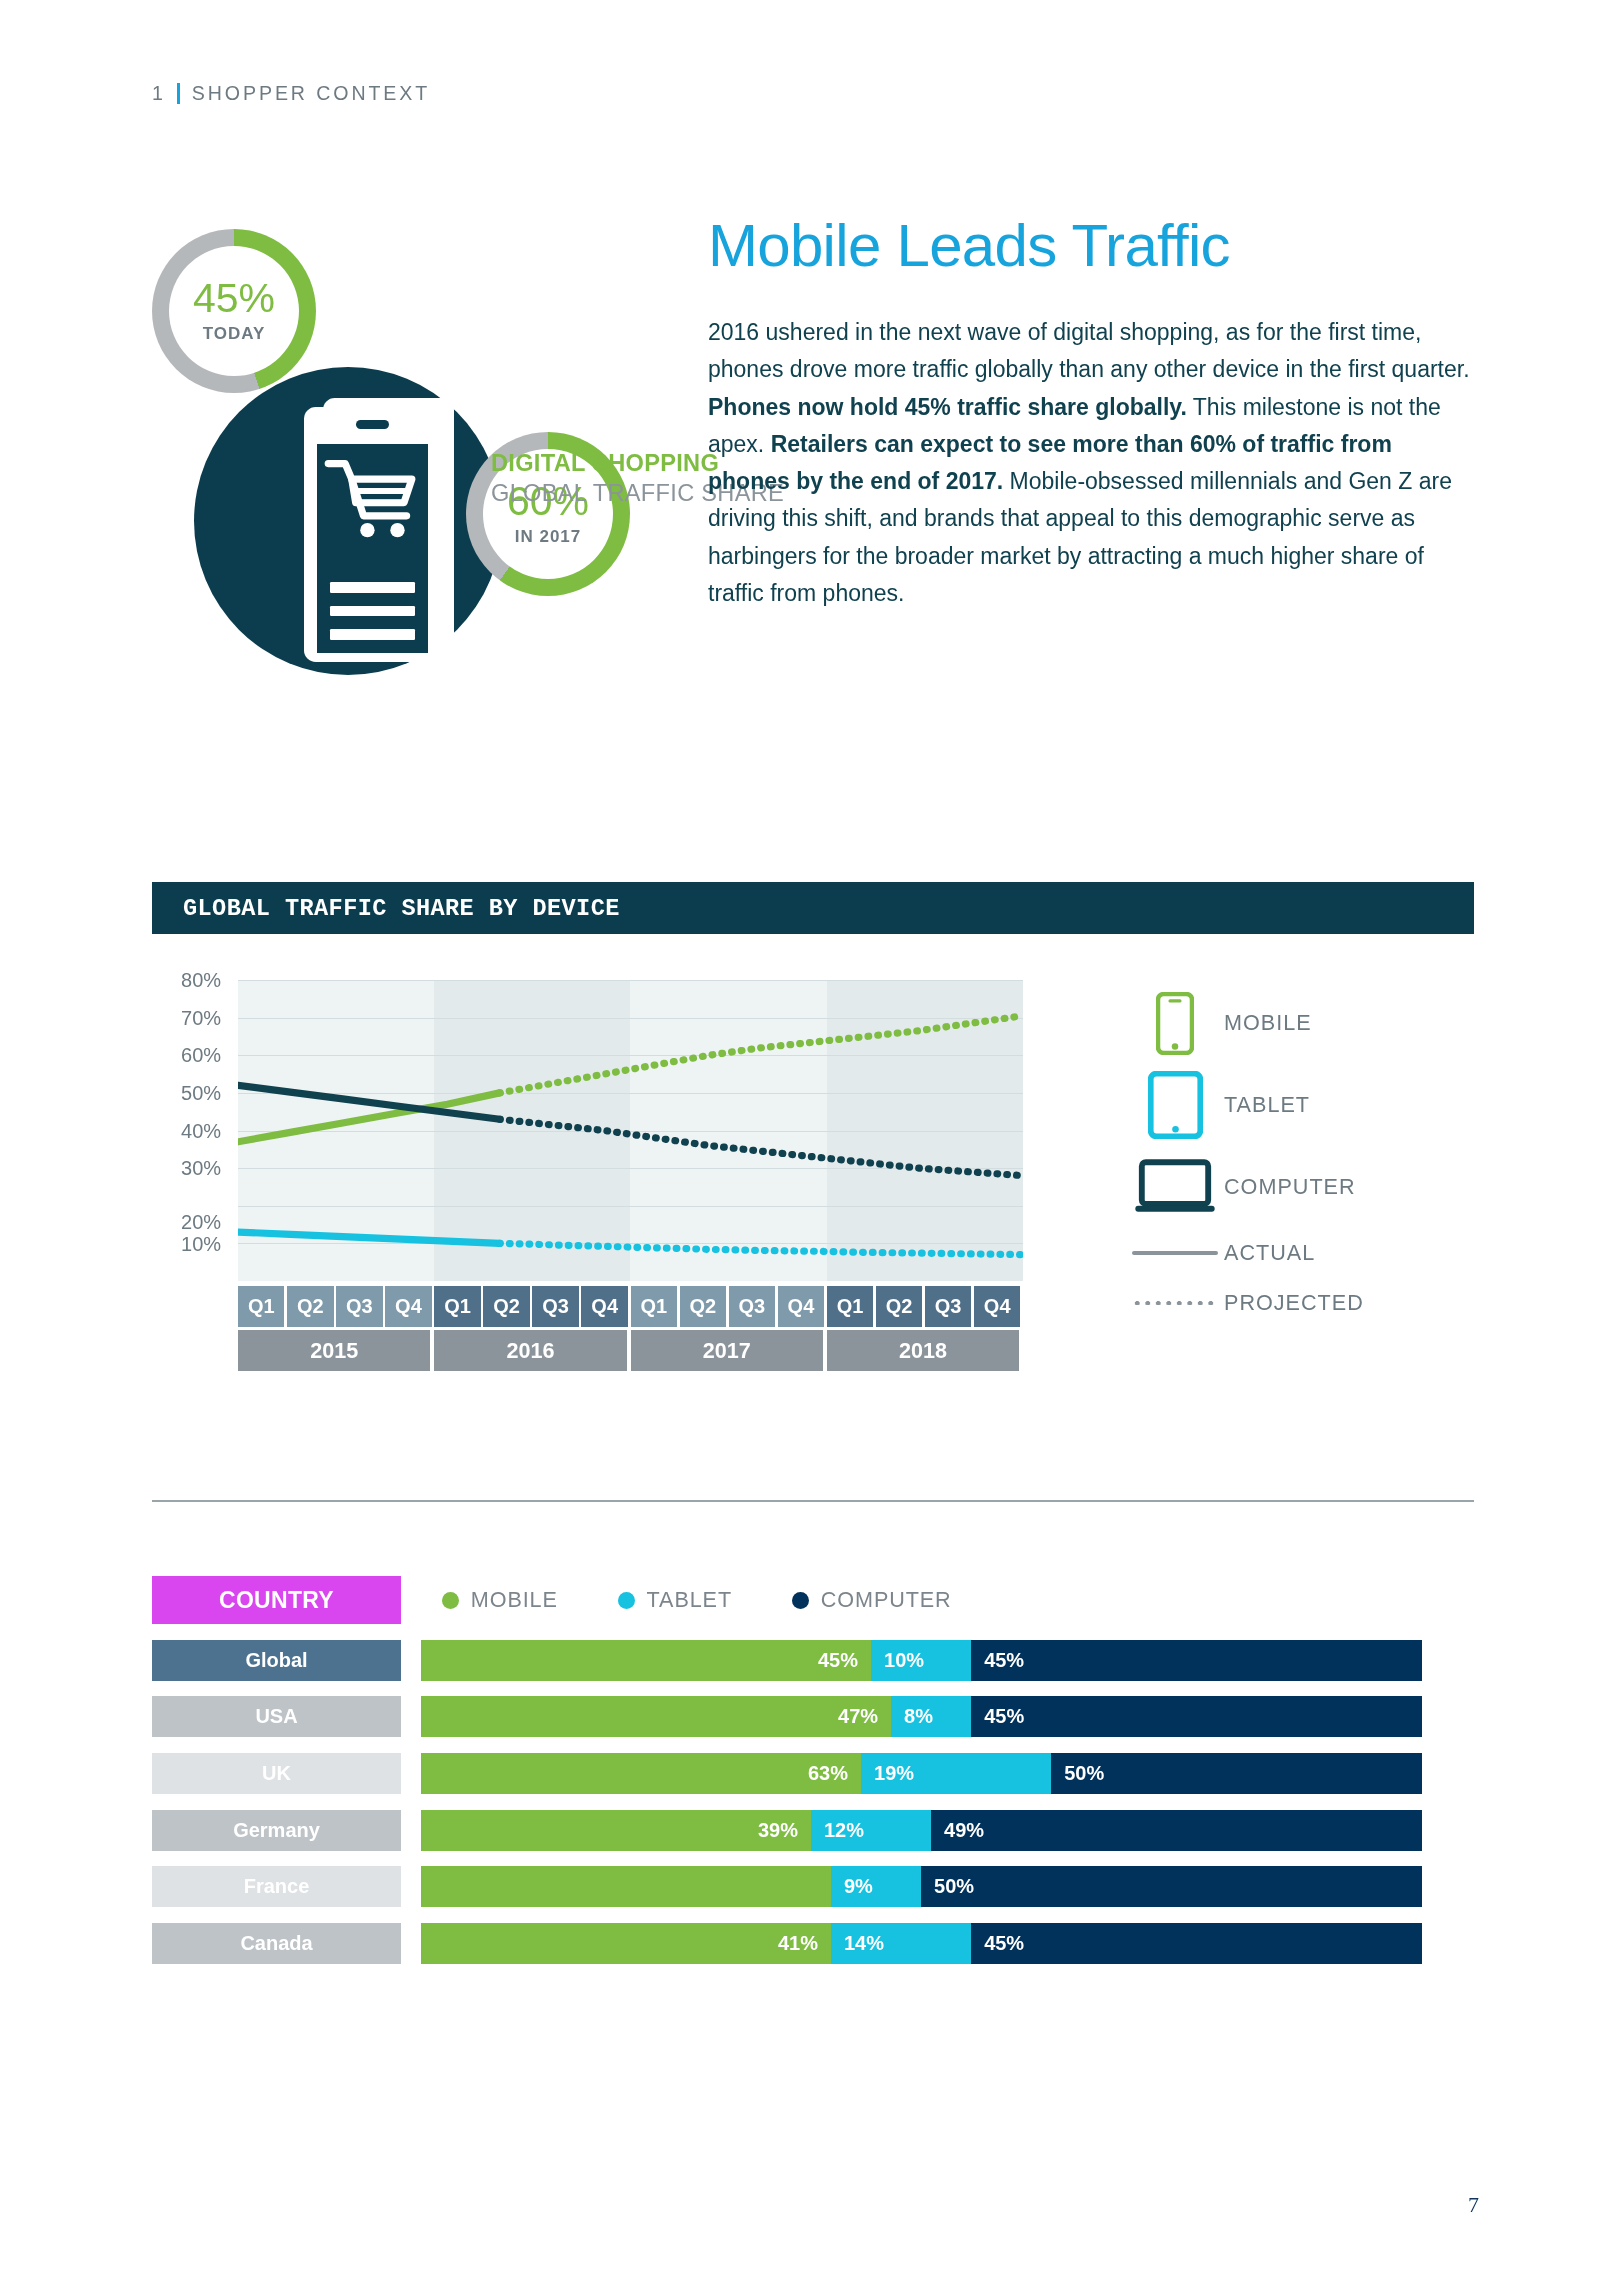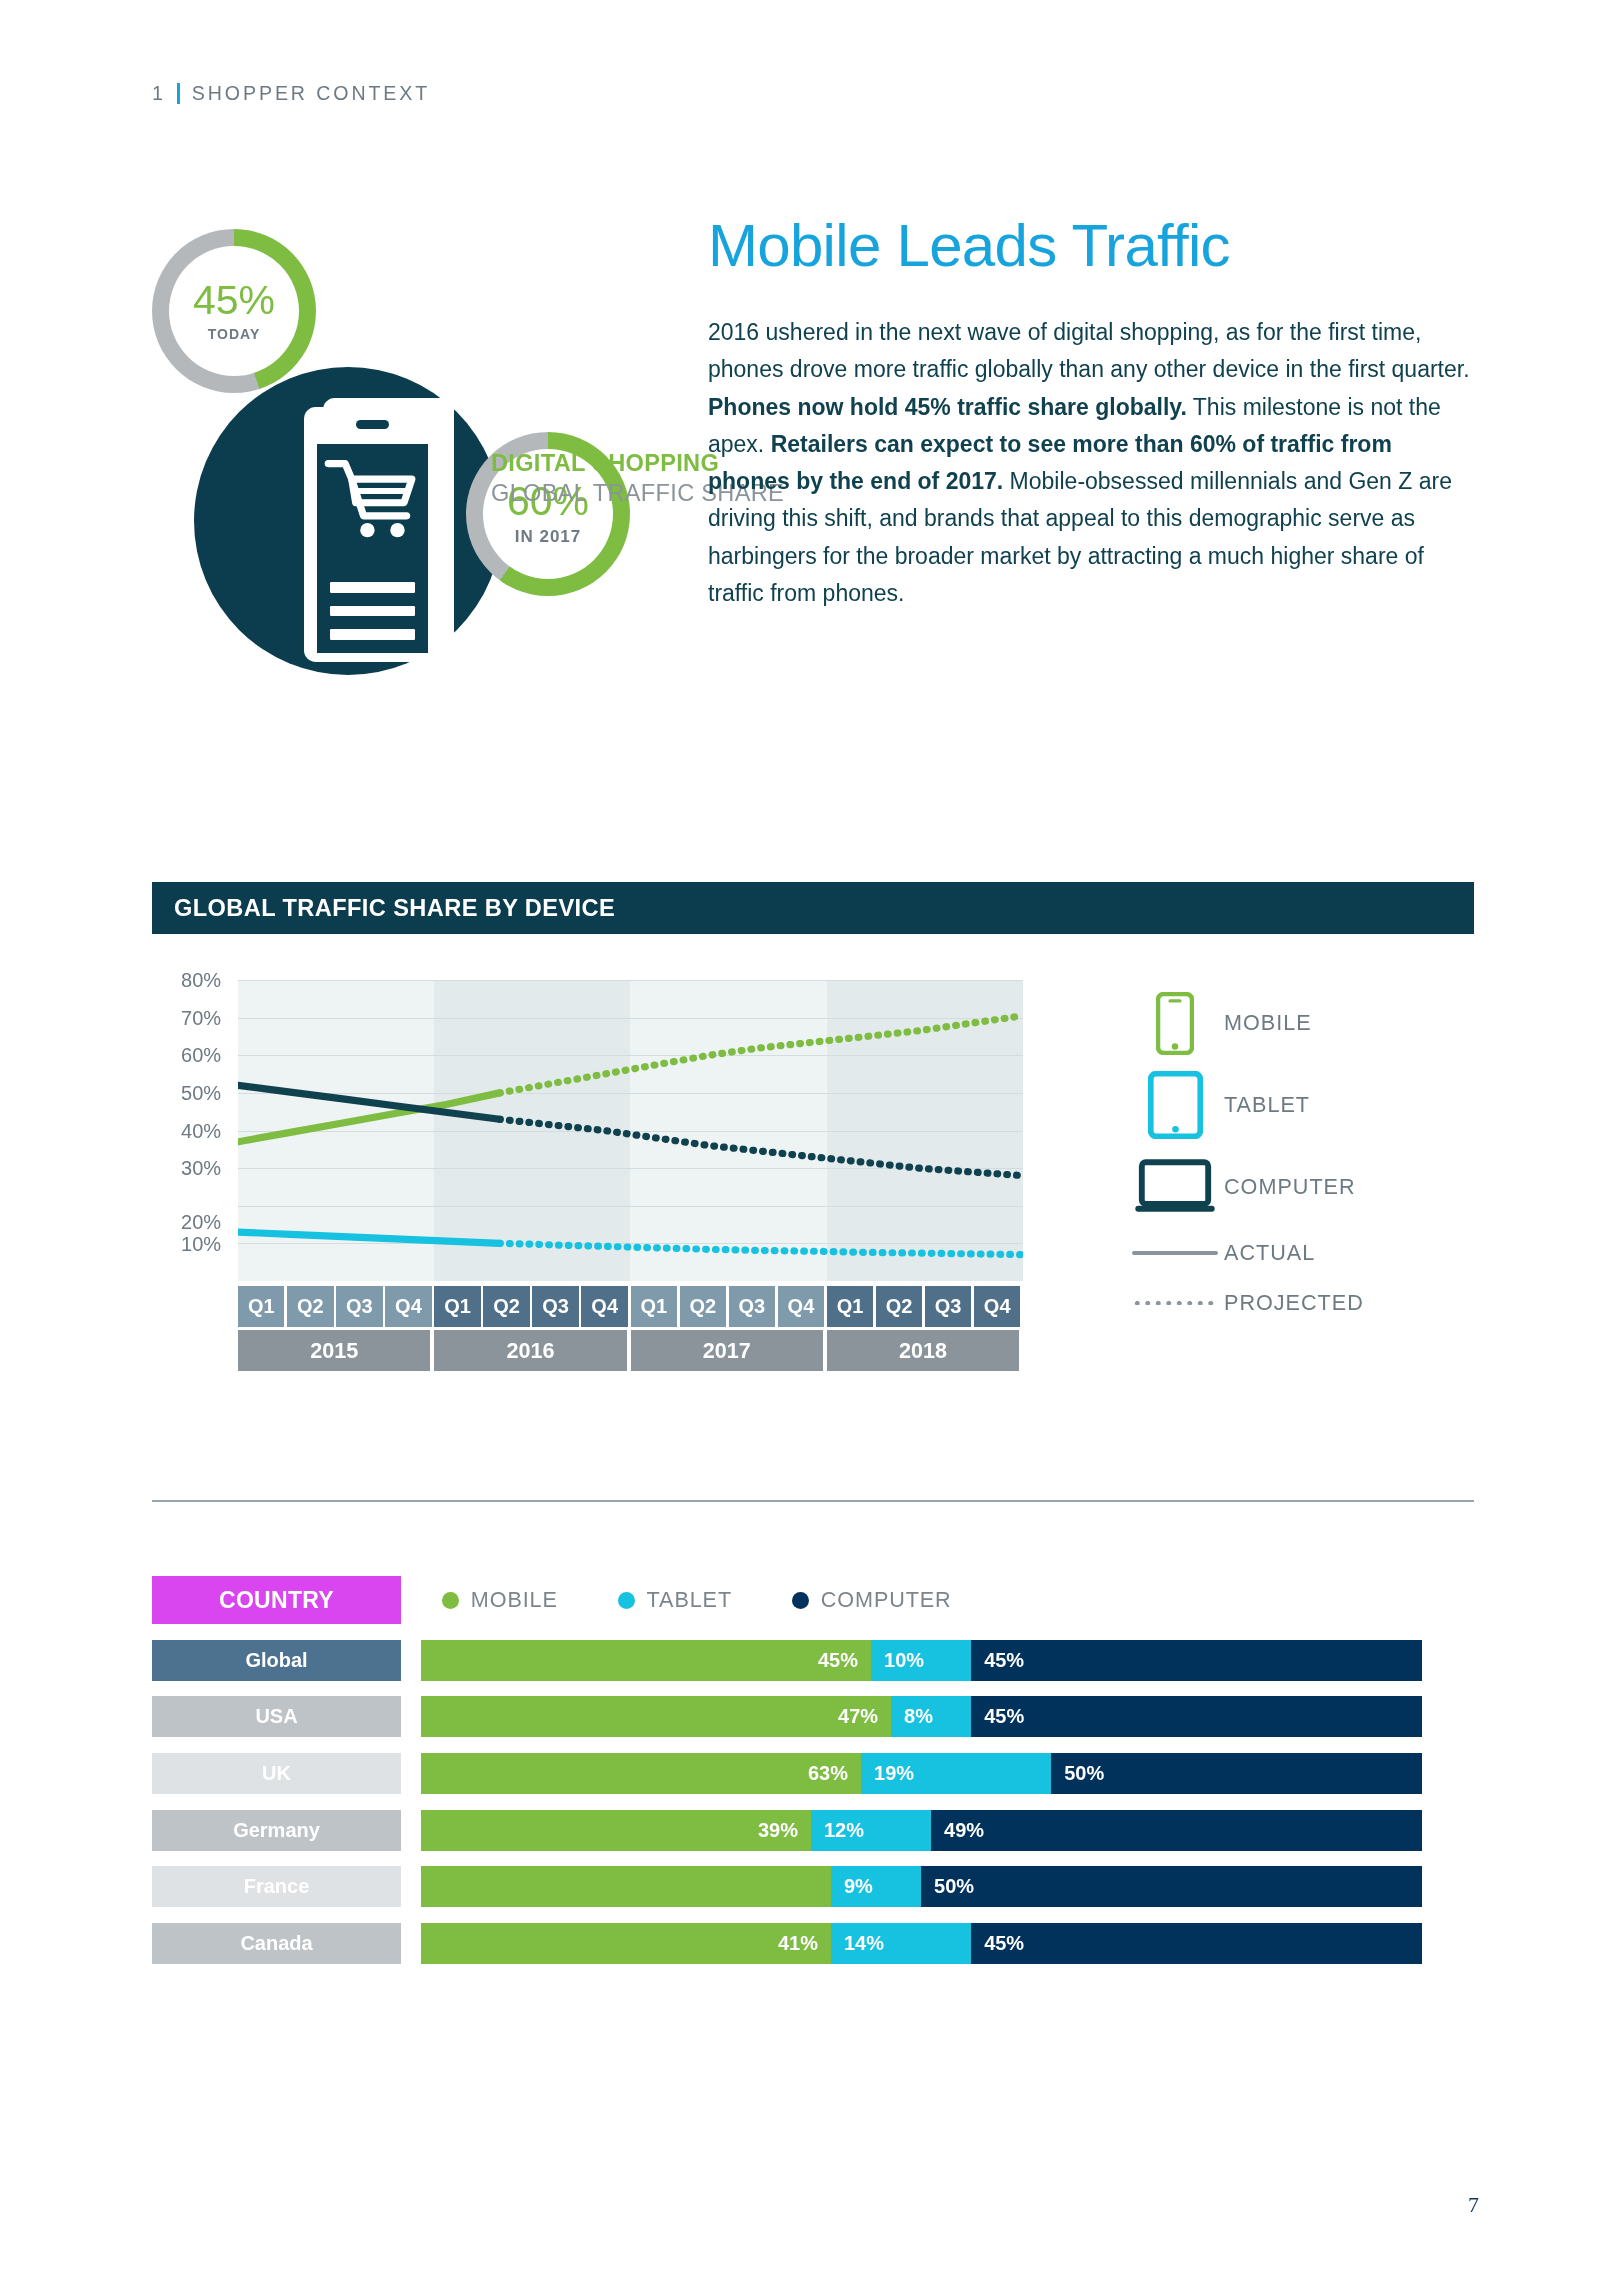--- a/index.html
+++ b/index.html
@@ -46,21 +46,21 @@
 
   .donut{position:absolute;border-radius:50%;}
   .donut .inner{
     position:absolute;border-radius:50%;background:#ffffff;
     display:flex;flex-direction:column;align-items:center;justify-content:center;
   }
   .donut-a{left:0px;top:13px;width:164px;height:164px;
     background:conic-gradient(#7ebc42 0deg 162deg,#b5b8ba 162deg 360deg);}
   .donut-a .inner{left:17px;top:17px;width:130px;height:130px;}
   .donut-a .pct{font-size:41px;color:#7ebc42;line-height:1;font-weight:400;}
-  .donut-a .cap{font-size:14px;color:#6d7a82;letter-spacing:1px;margin-top:5.2px;font-weight:600;}
+  .donut-a .cap{font-size:17px;color:#6d7a82;letter-spacing:1px;margin-top:5.2px;font-weight:600;}
 
   .donut-b{left:314px;top:216px;width:164px;height:164px;
     background:conic-gradient(#7ebc42 0deg 216deg,#b5b8ba 216deg 360deg);}
   .donut-b .inner{left:17px;top:17px;width:130px;height:130px;}
   .donut-b .pct{font-size:41px;color:#7ebc42;line-height:1;font-weight:400;}
   .donut-b .cap{font-size:17px;color:#6d7a82;letter-spacing:1px;margin-top:5.2px;font-weight:600;}
 
   .kicker{position:absolute;left:339px;top:232px;width:340px;}
   .kicker .l1{font-size:23.6px;color:#7ebc42;font-weight:700;letter-spacing:0.3px;line-height:1.28;}
   .kicker .l2{font-size:23.6px;color:#8b949a;font-weight:400;letter-spacing:0.3px;line-height:1.28;}
@@ -72,21 +72,21 @@
   }
   .hero-body{font-size:23px;line-height:1.62;color:#10414f;font-weight:400;}
   .hero-body b{font-weight:700;}
 
   
   .section-bar{
     position:absolute;left:152px;top:882px;width:1322px;height:52px;
     background:#0c3d4e;display:flex;align-items:center;
   }
   .section-bar span{
-    color:#ffffff;font-size:23.6px;font-weight:700;letter-spacing:0.4px;margin-left:22px;
+    color:#ffffff;font-size:23.6px;font-weight:700;letter-spacing:0.4px;margin-left:31px;font-family:Liberation Mono, monospace;
   }
 
   
   .linechart{position:absolute;left:152px;top:975px;width:883px;height:419px;}
   .ylabels{position:absolute;left:0;top:0;width:77px;height:275px;}
   .ylabels div{
     position:absolute;right:7.9px;font-size:20px;color:#6d7a82;text-align:right;width:72px;
     transform:translateY(-50%);
   }
   .plot{

